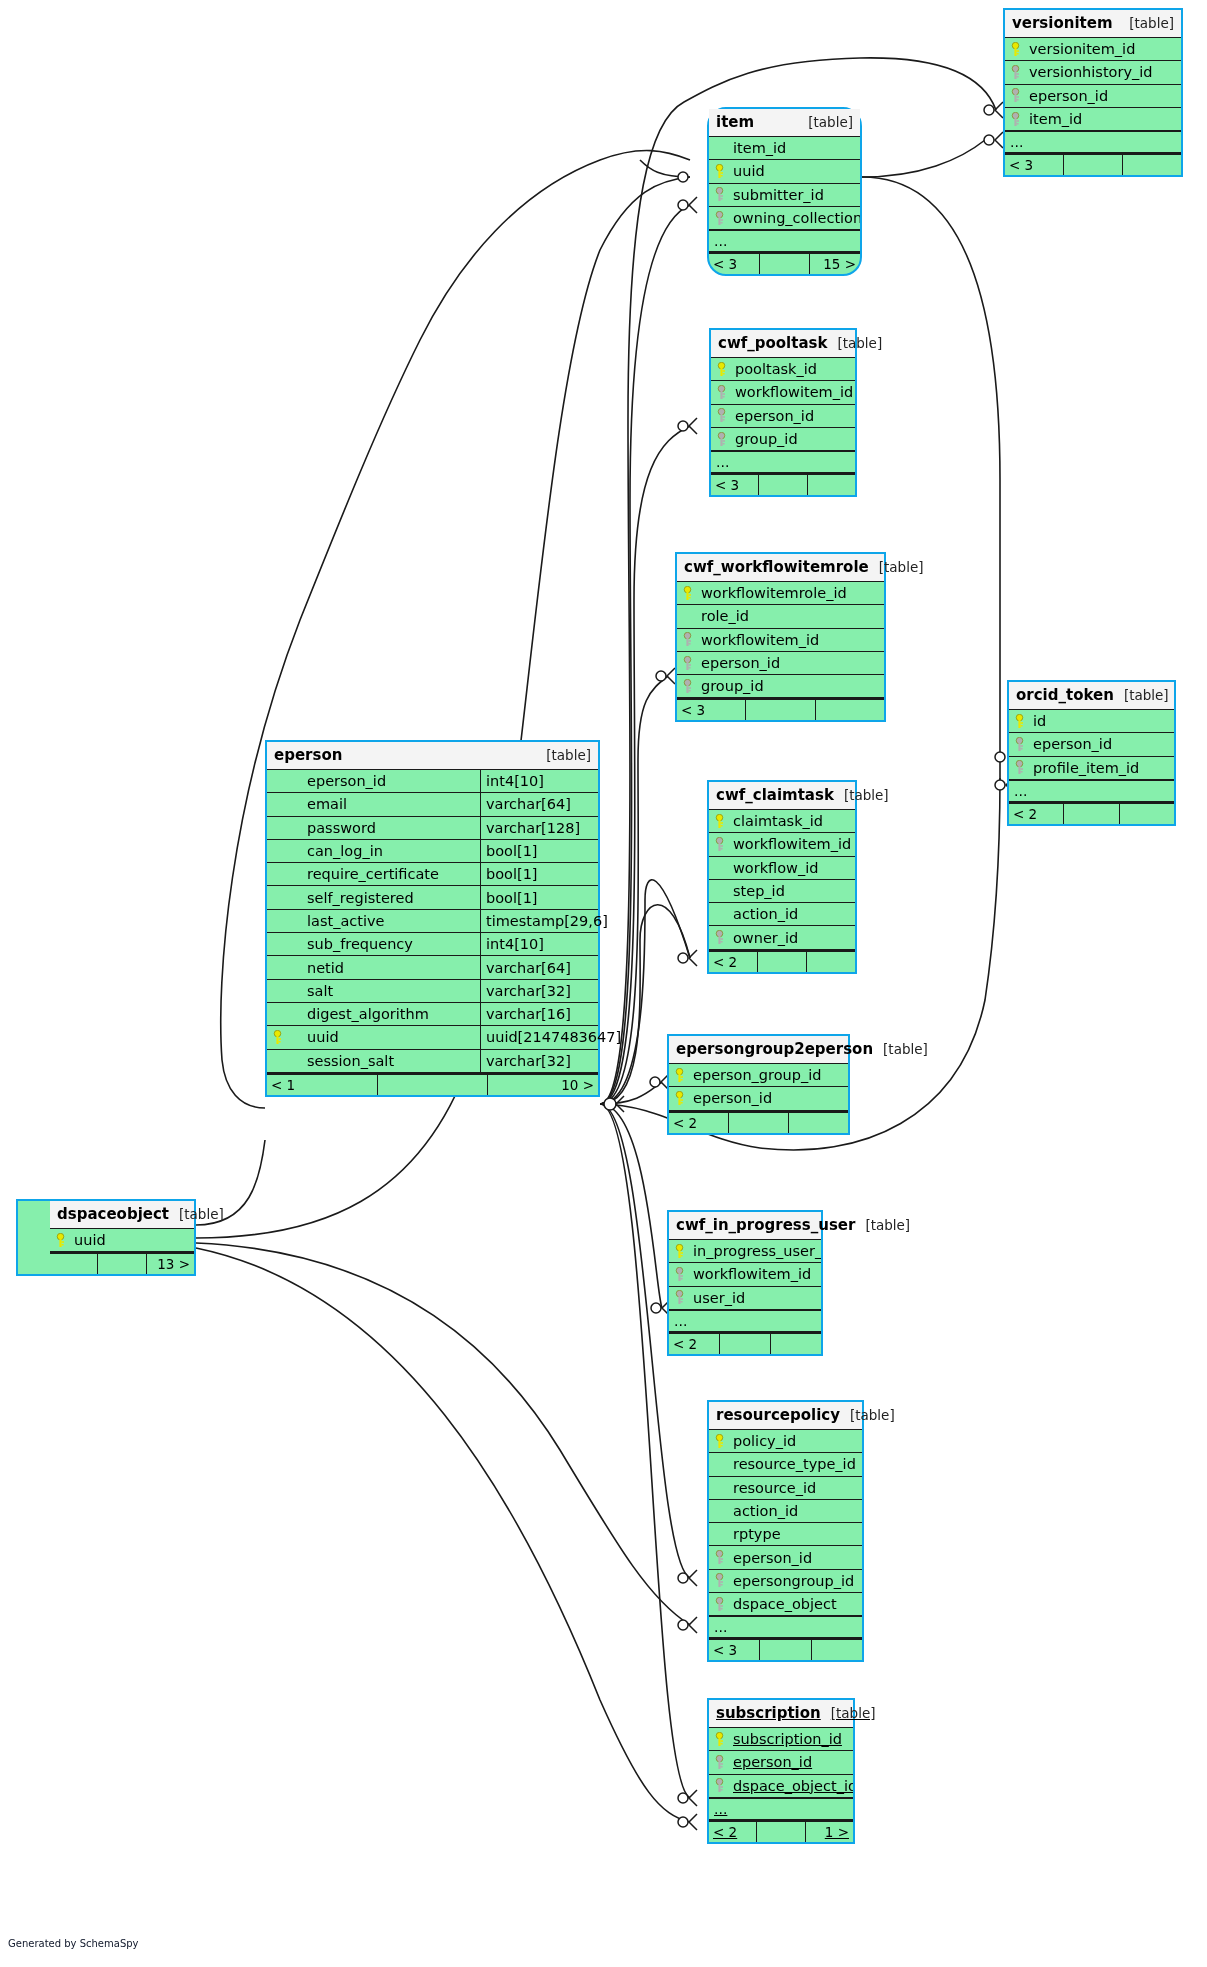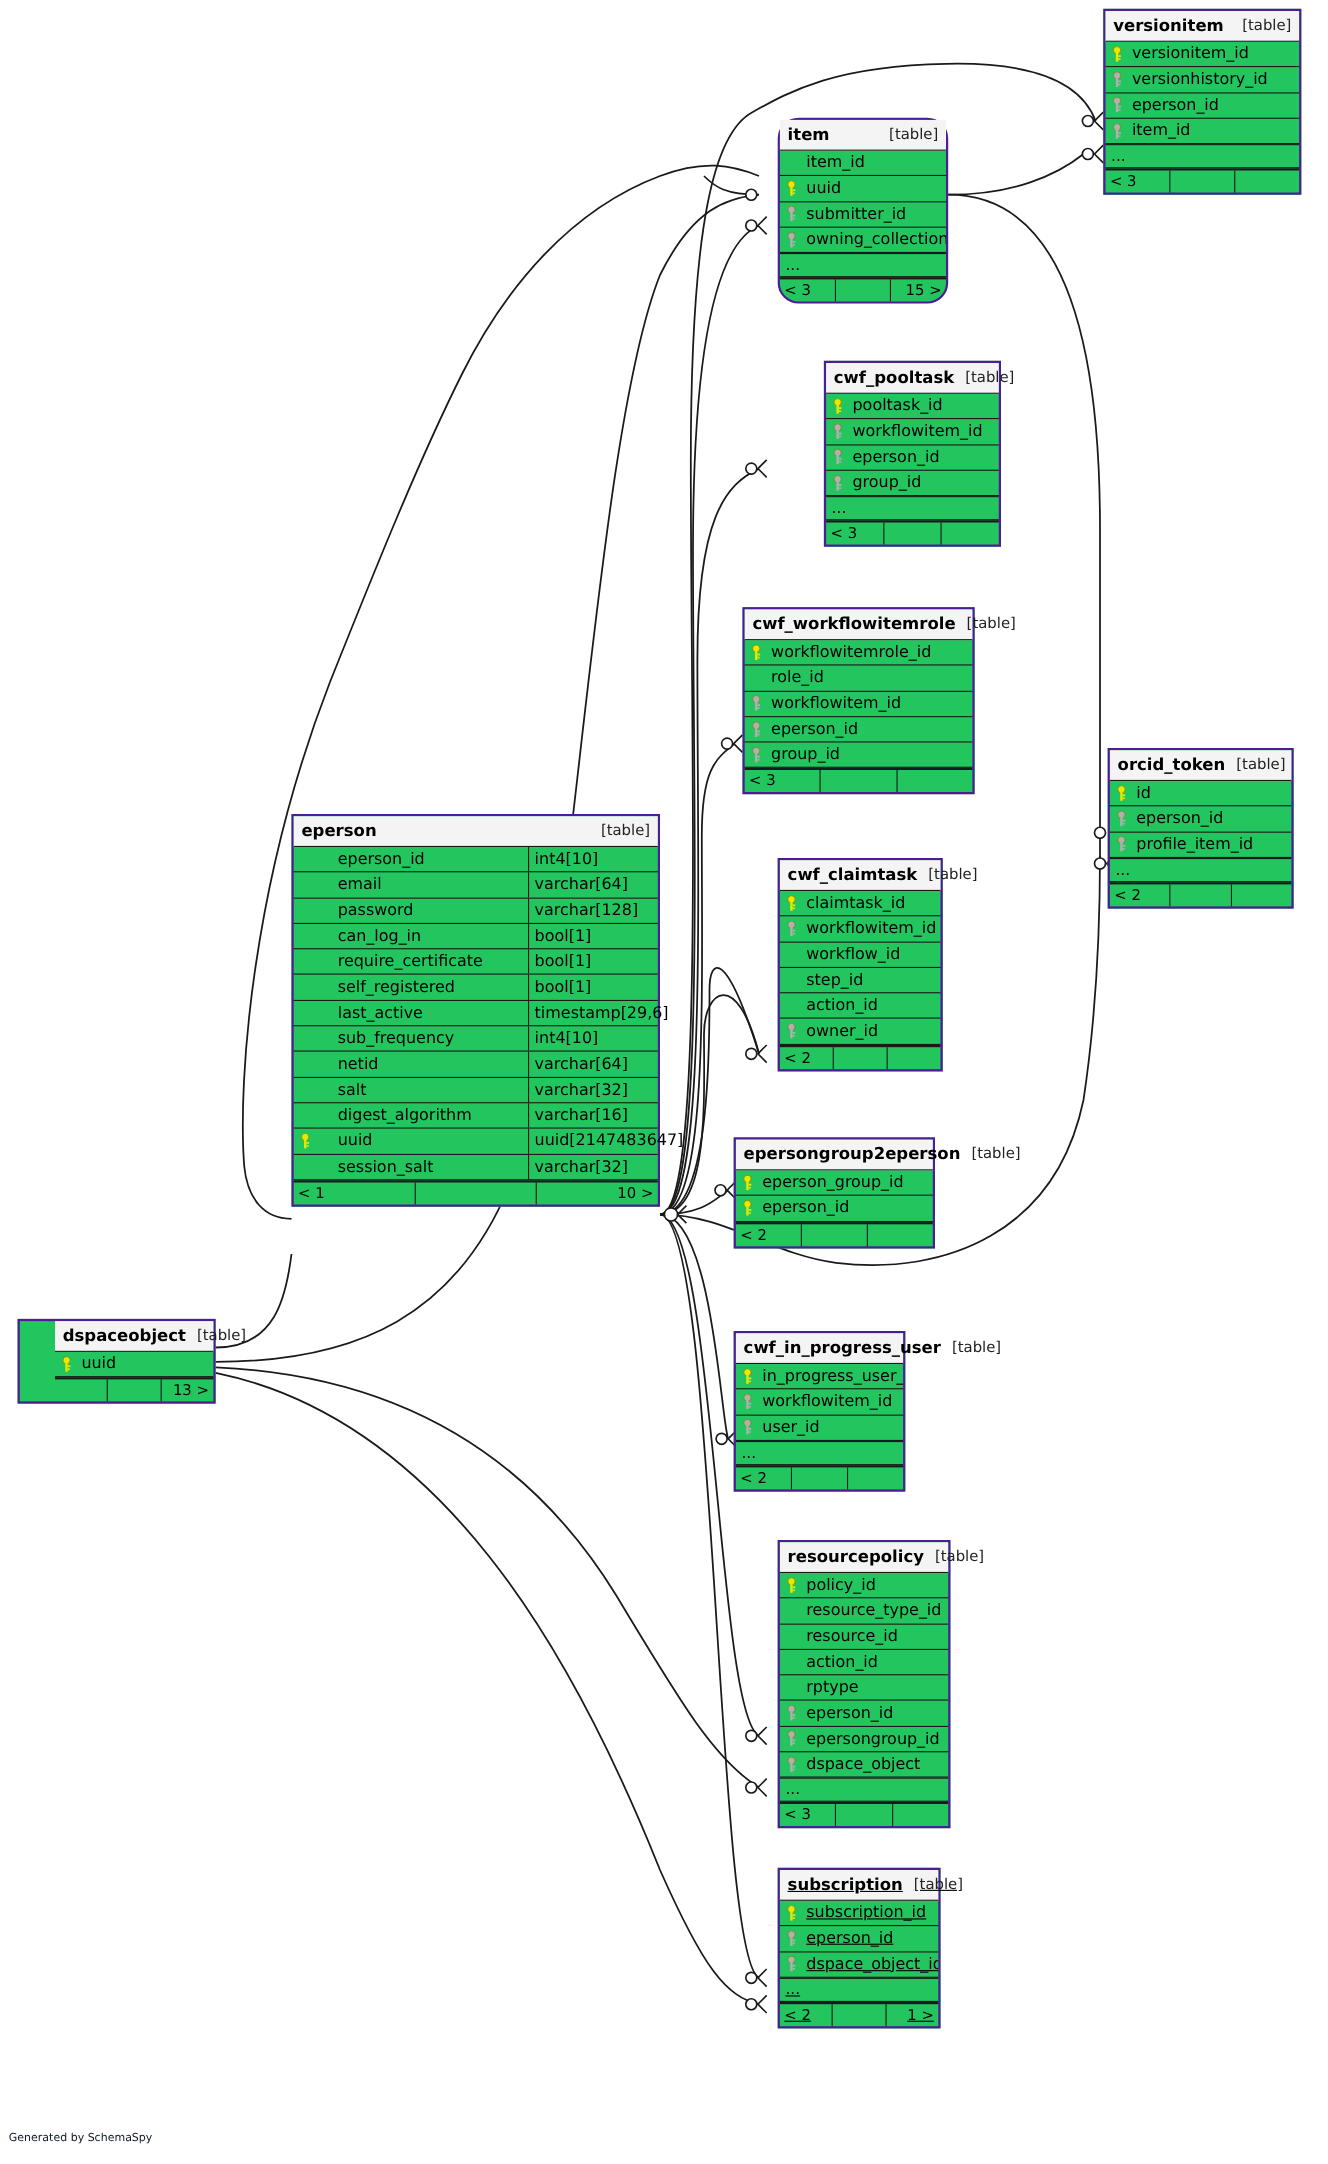--- a/index.html
+++ b/index.html
@@ -22,22 +22,22 @@
   }
   #edges {
     position: absolute;
     left: 0; top: 0;
     width: 1207px;
     height: 1967px;
     pointer-events: none;
   }
   .table-node {
     position: absolute;
-    background: #22c55e;
-    border: 2px solid #4c1d95;
+    background: #86efac;
+    border: 2px solid #0ea5e9;
     box-sizing: border-box;
     font-size: 14.5px;
     color: #000000;
   }
   .tbl-title {
     background: #f4f4f4;
     border-bottom: 1px solid #1a1a1a;
     height: 27px;
     line-height: 27px;
     padding: 0 7px;
@@ -295,21 +295,21 @@
           </span>
           <span class="col-name">owning_collection</span>
         </div>
         <div class="ellipsis-row">...</div>
         <div class="footer-row">
           <span class="footer-cell">&lt; 3</span>
           <span class="footer-cell"></span>
           <span class="footer-cell right">15 &gt;</span>
         </div>
       </div>
-      <div class="table-node" style="left: 709px; top: 328px; width: 161px; margin-left: 40px;">
+      <div class="table-node" style="left: 709px; top: 328px; width: 148px;">
         <div class="tbl-title">
           <span class="tname">cwf_pooltask</span>
           <span class="ttype">[table]</span>
         </div>
         <div class="tbl-row">
           <span class="col-key">
             <svg class="key-icon" width="9" height="15" viewBox="0 0 9 15" xmlns="http://www.w3.org/2000/svg">
               <circle cx="4.5" cy="3.6" r="3.3" fill="#e8e800" stroke="#7a7a00" stroke-width="0.6"></circle>
               <rect x="3.4" y="5.5" width="2.2" height="8.5" fill="#e8e800"></rect>
               <rect x="5.6" y="8.2" width="2.4" height="1.6" fill="#e8e800"></rect>

